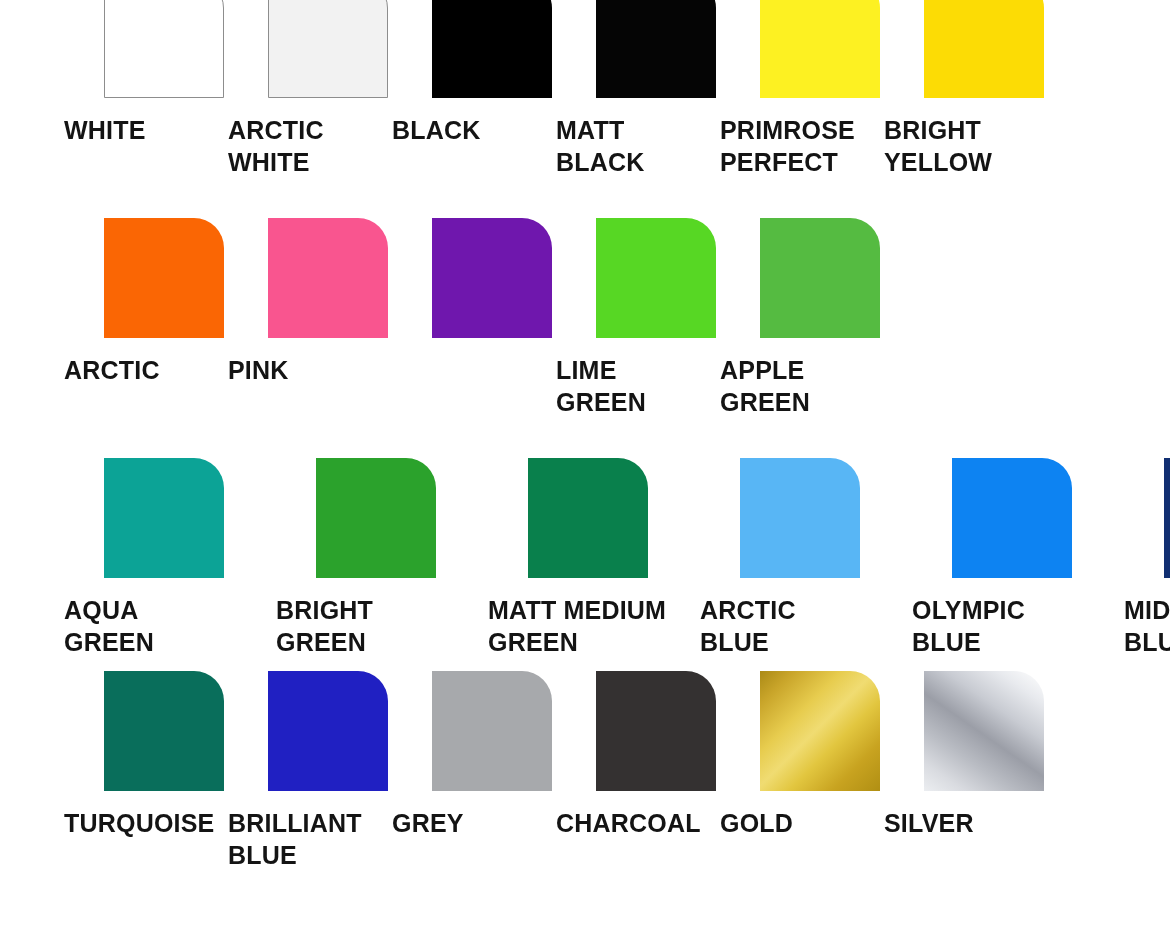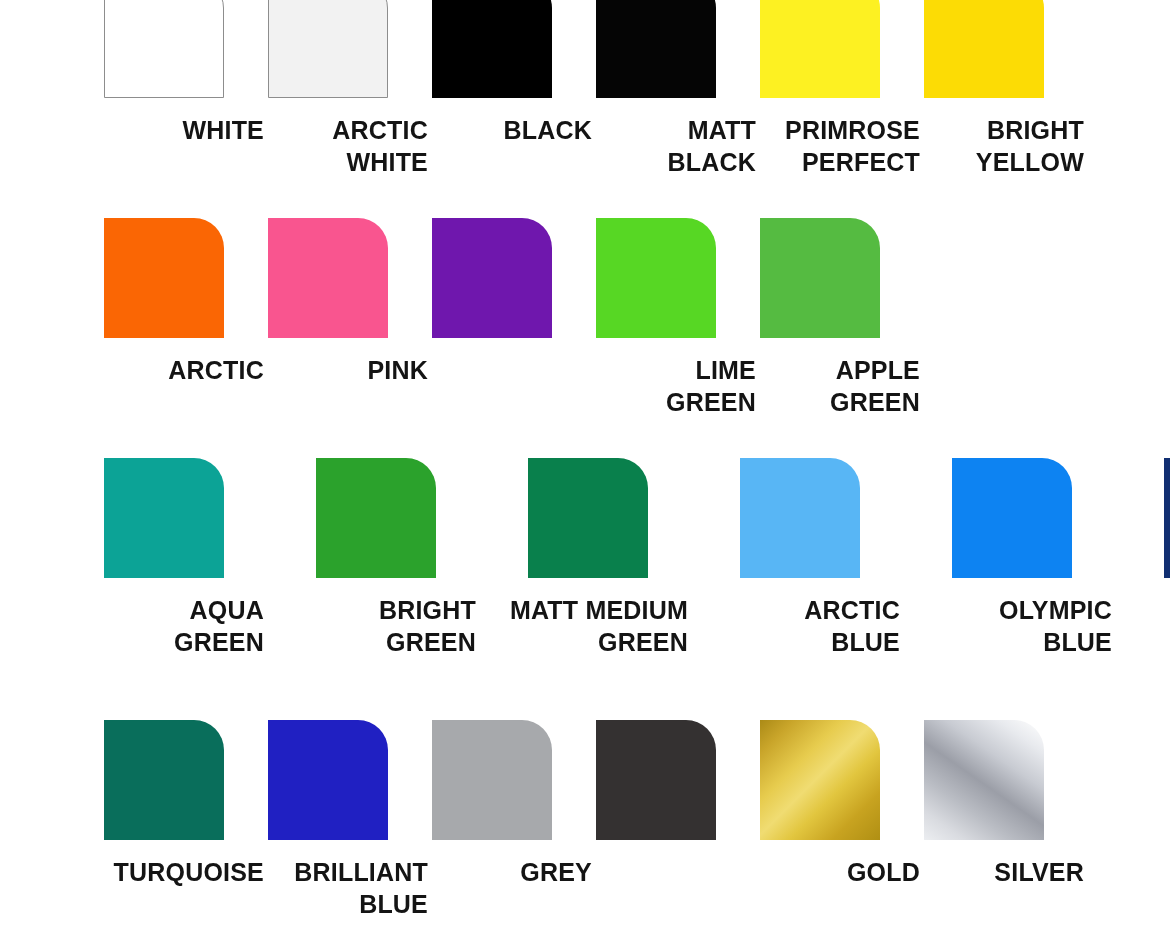--- a/index.html
+++ b/index.html
@@ -53,32 +53,32 @@
     border: 1px solid #8d8d8d;
   }
 
   .swatch-label {
     margin-top: 16px;
     font-size: 25px;
     font-weight: bold;
     line-height: 1.28;
     letter-spacing: 0.2px;
     color: #141414;
-    text-align: right;
+    text-align: left;
     white-space: pre-line;
     width: 200px;
     margin-left: -40px;
     margin-right: -40px;
   }
 
   
   #row-0 { top: -22px; }
   #row-1 { top: 218px; }
   #row-2 { top: 458px; gap: 48px; }
-  #row-3 { top: 720px; }
+  #row-3 { top: 671px; }
 </style>
 </head>
 <body>
 
 <div id="palette-grid">
   <div class="swatch-row" id="row-0">
       <div class="swatch-cell">
         <div class="swatch-chip bordered" style="background: rgb(255, 255, 255);"></div>
         <div class="swatch-label">WHITE</div>
       </div>
@@ -171,20 +171,21 @@
         <div class="swatch-chip" style="background: rgb(32, 32, 194);"></div>
         <div class="swatch-label">BRILLIANT
 BLUE</div>
       </div>
       <div class="swatch-cell">
         <div class="swatch-chip" style="background: rgb(167, 169, 172);"></div>
         <div class="swatch-label">GREY</div>
       </div>
       <div class="swatch-cell">
         <div class="swatch-chip" style="background: rgb(52, 49, 49);"></div>
+        <div class="swatch-label">CHARCOAL</div>
       </div>
       <div class="swatch-cell">
         <div class="swatch-chip" style="background: linear-gradient(135deg, rgb(171, 138, 22) 0%, rgb(201, 165, 42) 14%, rgb(231, 204, 78) 34%, rgb(240, 220, 114) 48%, rgb(226, 198, 63) 62%, rgb(200, 163, 32) 80%, rgb(176, 143, 19) 100%);"></div>
         <div class="swatch-label">GOLD</div>
       </div>
       <div class="swatch-cell">
         <div class="swatch-chip" style="background: linear-gradient(215deg, rgb(255, 255, 255) 0%, rgb(232, 234, 238) 16%, rgb(200, 203, 210) 34%, rgb(155, 158, 167) 52%, rgb(186, 189, 196) 70%, rgb(217, 219, 224) 86%, rgb(236, 238, 241) 100%);"></div>
         <div class="swatch-label">SILVER</div>
       </div>
     </div>

